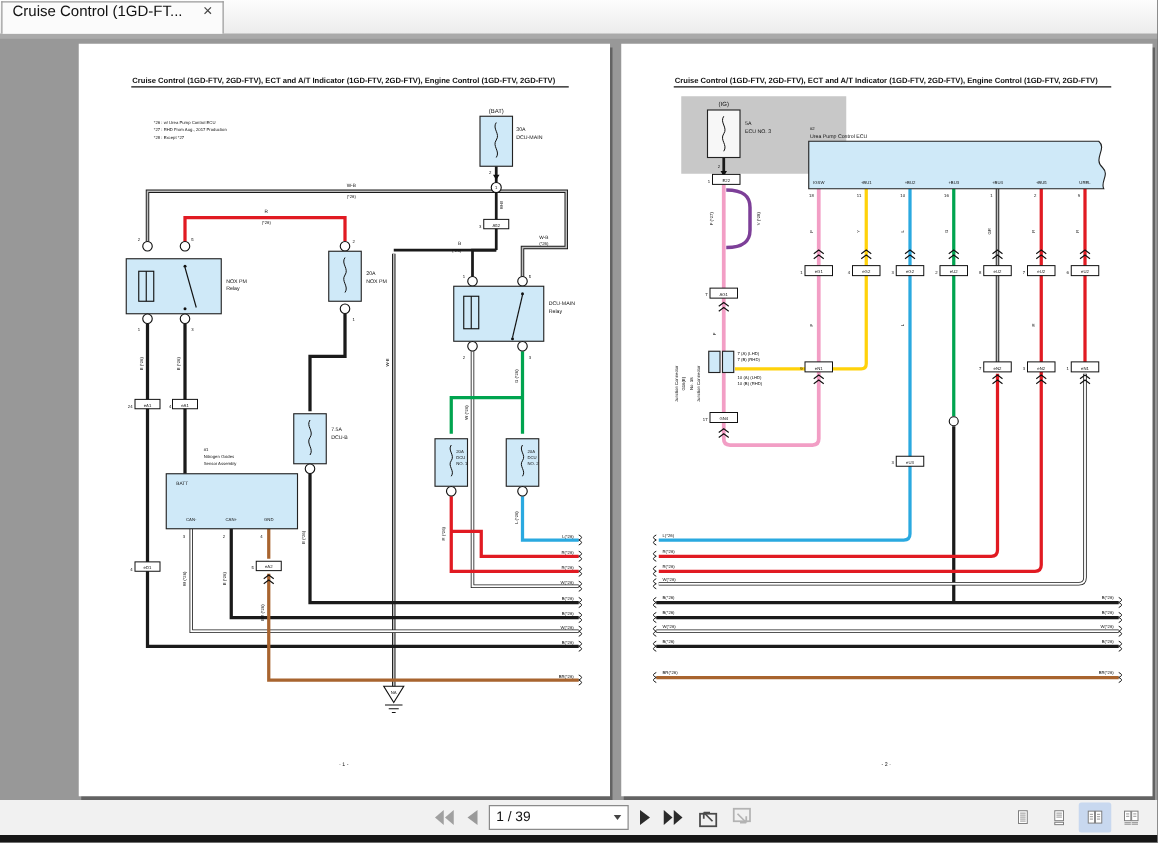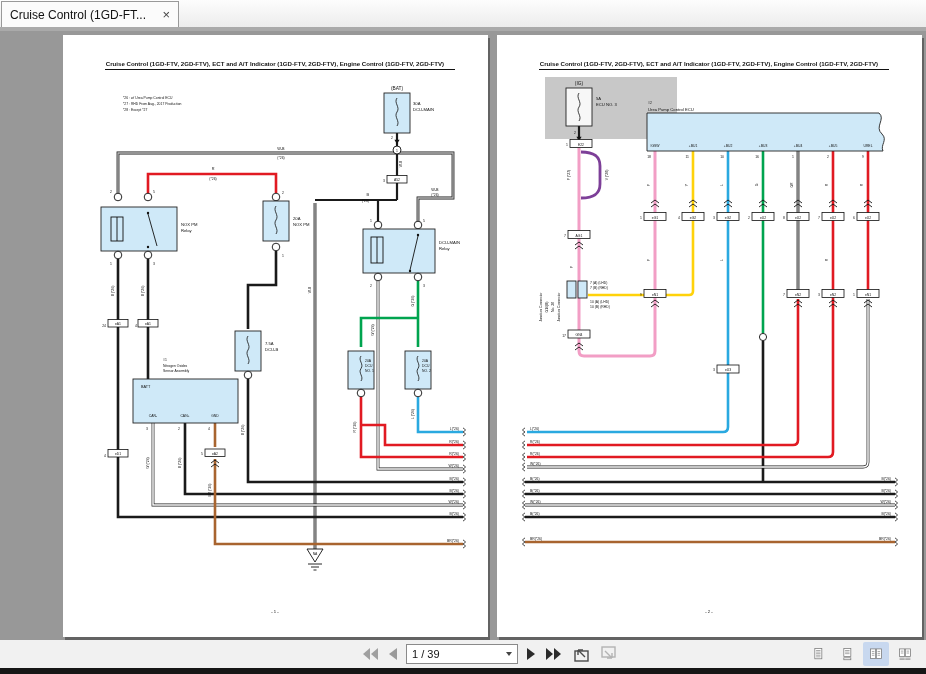--- a/index.html
+++ b/index.html
@@ -1,18 +1,18 @@
 <!DOCTYPE html>
 <html><head>
 <meta charset="utf-8">
 <style>
   html,body{margin:0;padding:0;background:#6b6b6b}
   .app{width:926px;height:674px;position:relative;overflow:hidden;font-family:"Liberation Sans",sans-serif;background:#989898}
   .tabbar{height:27px;background:linear-gradient(#fdfdfd,#ececec);display:flex;align-items:flex-end}
-  .tab{width:178px;height:26px;background:#fbfbfb;border:1px solid #999;border-bottom:none;display:flex;align-items:center;padding:0 8px;box-sizing:border-box;font-size:12px;color:#111;margin-left:1px}
+  .tab{width:178px;height:26px;background:#fbfbfb;border:1px solid #999;border-bottom:none;display:flex;align-items:flex-start;padding:0 8px;box-sizing:border-box;font-size:12px;color:#111;margin-left:1px}
   .tab-title{flex:1;white-space:nowrap;overflow:hidden}
   .tab-close{font-size:13px;color:#444;margin-left:6px;cursor:pointer;line-height:1}
   .tabstrip{height:4px;background:#aaa}
   .canvas{height:609px;position:relative}
   .page{position:absolute;top:4px;width:425px;height:602px;background:#fff;box-shadow:2px 3px 0 rgba(0,0,0,.35)}
   .p1{left:63px}.p2{left:497px}
   svg{display:block;width:100%;height:100%;font-family:"Liberation Sans",sans-serif}
   svg text{fill:#111}
   .hdr{font-size:6.1px;font-weight:bold}
   .t{font-size:3.8px}.ts{font-size:3.4px}.t4{font-size:4.2px}.t5{font-size:4.8px}
@@ -29,21 +29,21 @@
   .iW{stroke:#fff;stroke-width:1.5;fill:none}
   .iG{stroke:#bdbdbd;stroke-width:1.3;fill:none}
   .wR{stroke:#e11a22;stroke-width:2.6;fill:none}
   .wL{stroke:#2aa9e0;stroke-width:2.6;fill:none}
   .wG{stroke:#00a44f;stroke-width:2.6;fill:none}
   .wY{stroke:#ffd20a;stroke-width:2.6;fill:none}
   .wP{stroke:#f29ec5;stroke-width:3;fill:none}
   .wV{stroke:#7d3f98;stroke-width:2.8;fill:none}
   .wBr{stroke:#a8642f;stroke-width:2.6;fill:none}
   .toolbar{height:28px;background:#f1f1f1;position:relative}
-  .nav{position:absolute;left:360px;top:0;height:28px;display:flex;align-items:center;gap:6px}
+  .nav{position:absolute;left:345px;top:0;height:28px;display:flex;align-items:center;gap:6px}
   .tbtn{background:none;border:none;padding:1px;display:flex;align-items:center;cursor:pointer}
   .pagebox{width:112px;height:20px;background:#fff;border:1px solid #8a8a8a;display:flex;align-items:center;justify-content:space-between;font-size:11px;padding:0 5px;box-sizing:border-box;color:#111}
   .caret{width:0;height:0;border-left:3.5px solid transparent;border-right:3.5px solid transparent;border-top:4px solid #444}
   .views{position:absolute;right:8px;top:2px;display:flex;gap:3px}
   .vbtn{width:26px;height:24px;display:flex;align-items:center;justify-content:center;background:none;border:none;cursor:pointer}
   .vbtn.active{background:#c8d8ef;border-radius:2px}
   .bottomstrip{height:6px;background:#161616}
 </style>
 </head>
 <body>

